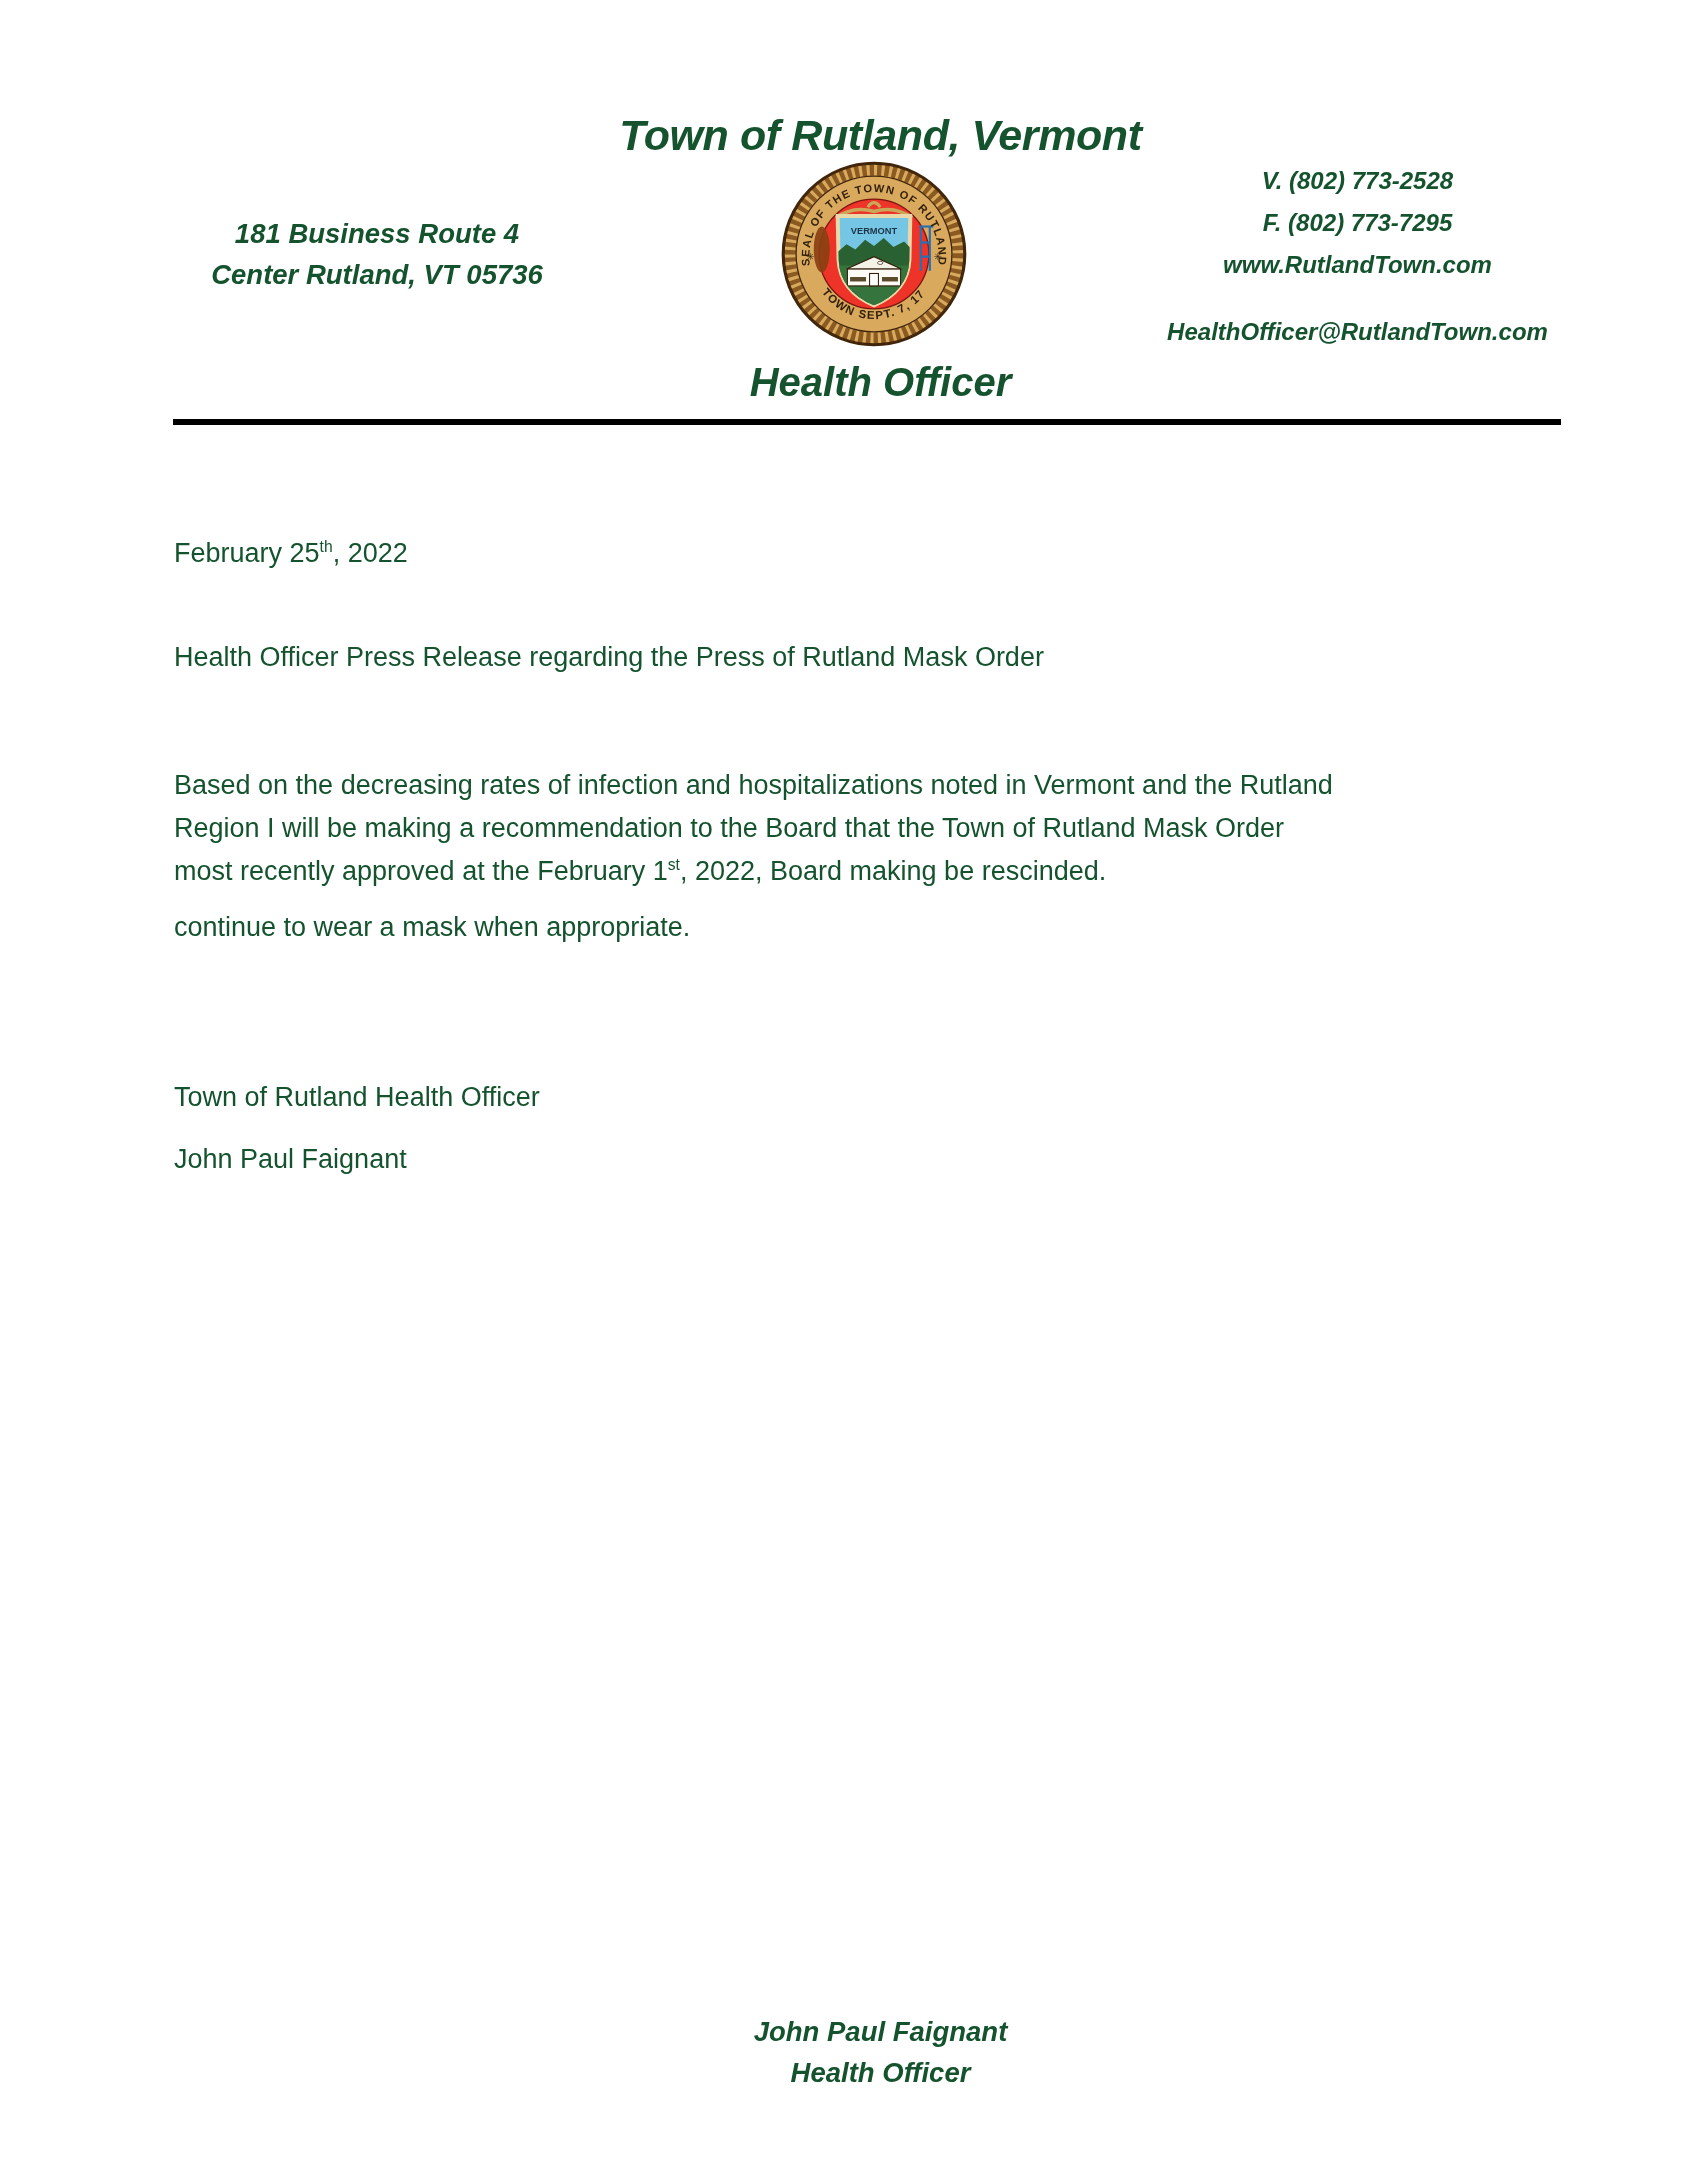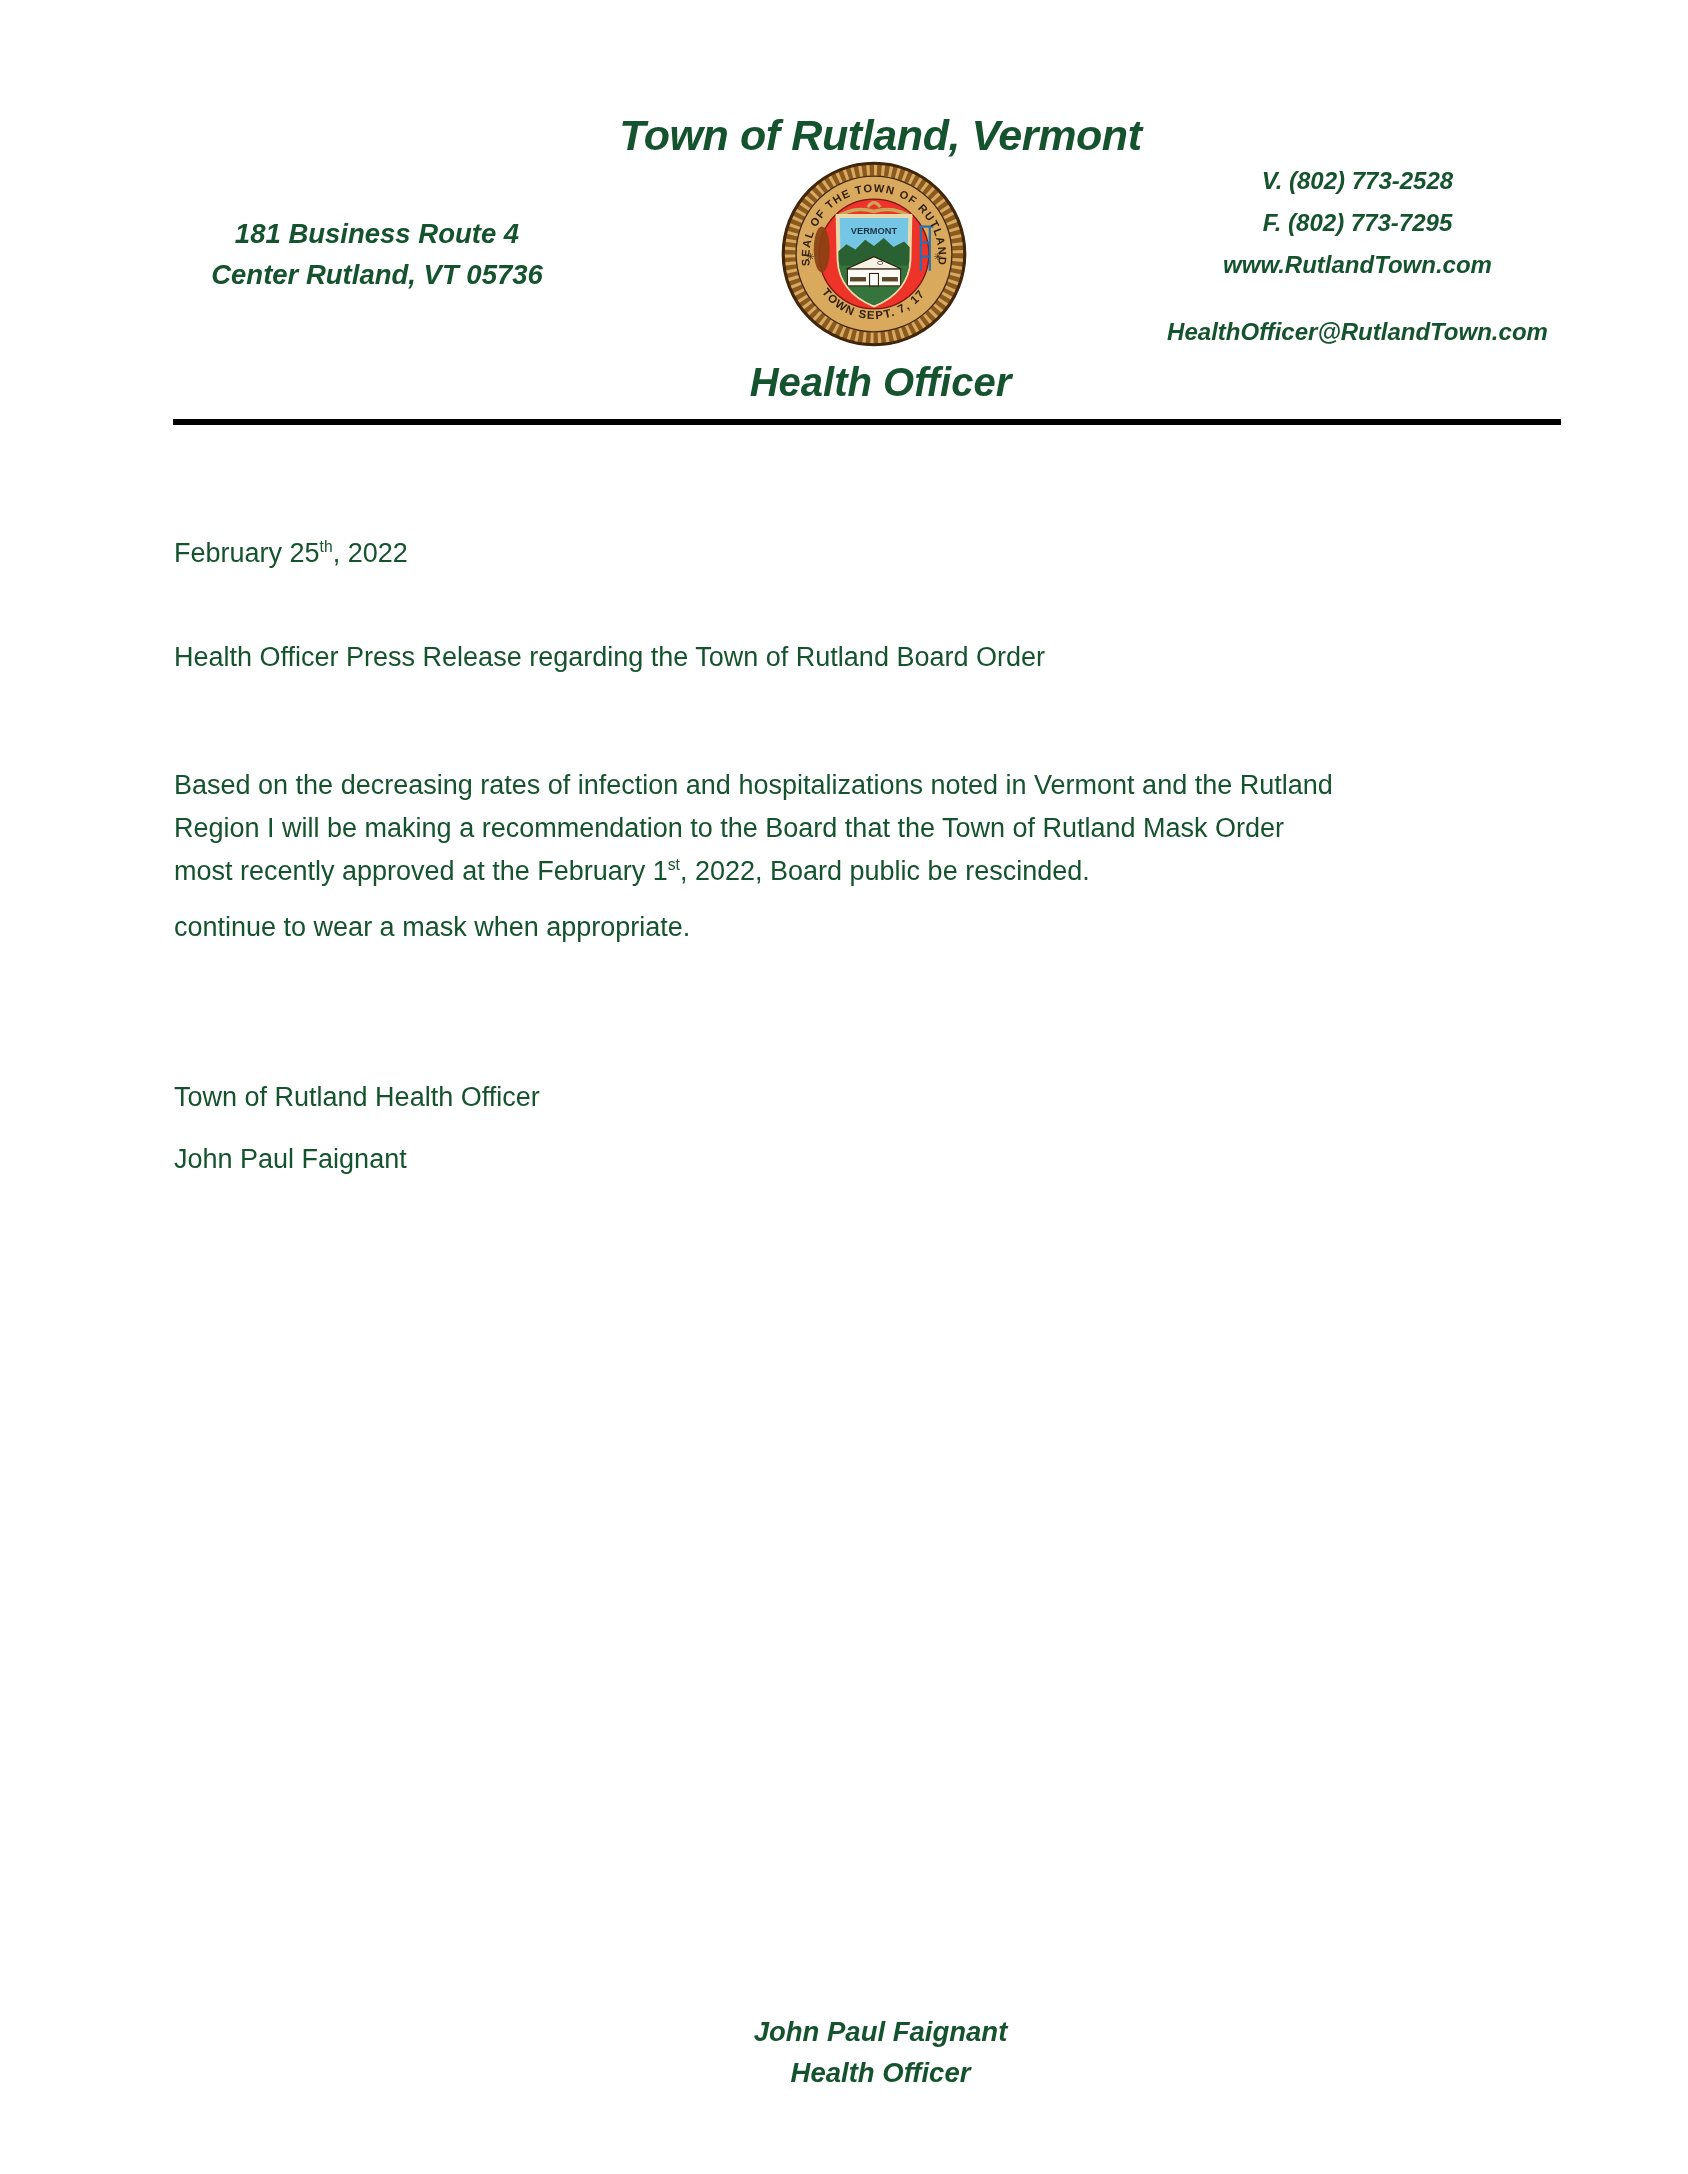--- a/index.html
+++ b/index.html
@@ -155,27 +155,27 @@
     <text x="177" y="112" text-anchor="middle" font-size="11" fill="#33200a">✳</text>
   </svg>
 
   <div class="abs lh-dept">Health Officer</div>
   <div class="abs lh-rule"></div>
 
   <div class="abs body-text l-date line">
     <span>February 25</span><sup class="sp">th</sup><span>, 2022</span>
   </div>
 
-  <div class="abs body-text l-subject line">Health Officer Press Release regarding the Town of Rutland Board Order</div>
+  <div class="abs body-text l-subject line">Health Officer Press Release regarding the Press of Rutland Mask Order</div>
 
   <div class="abs body-text l-para1">
     <div class="line">Based on the decreasing rates of infection and hospitalizations noted in Vermont and the Rutland</div>
     <div class="line">Region I will be making a recommendation to the Board that the Town of Rutland Mask Order</div>
     <div class="line">
-      <span>most recently approved at the February 1</span><sup class="sp">st</sup><span>, 2022, Board public be rescinded.</span>
+      <span>most recently approved at the February 1</span><sup class="sp">st</sup><span>, 2022, Board making be rescinded.</span>
     </div>
   </div>
 
   <div class="abs body-text l-para2">
     <div class="line">continue to wear a mask when appropriate.</div>
   </div>
 
   <div class="abs body-text l-sign1 line">Town of Rutland Health Officer</div>
   <div class="abs body-text l-sign2 line">John Paul Faignant</div>
 

